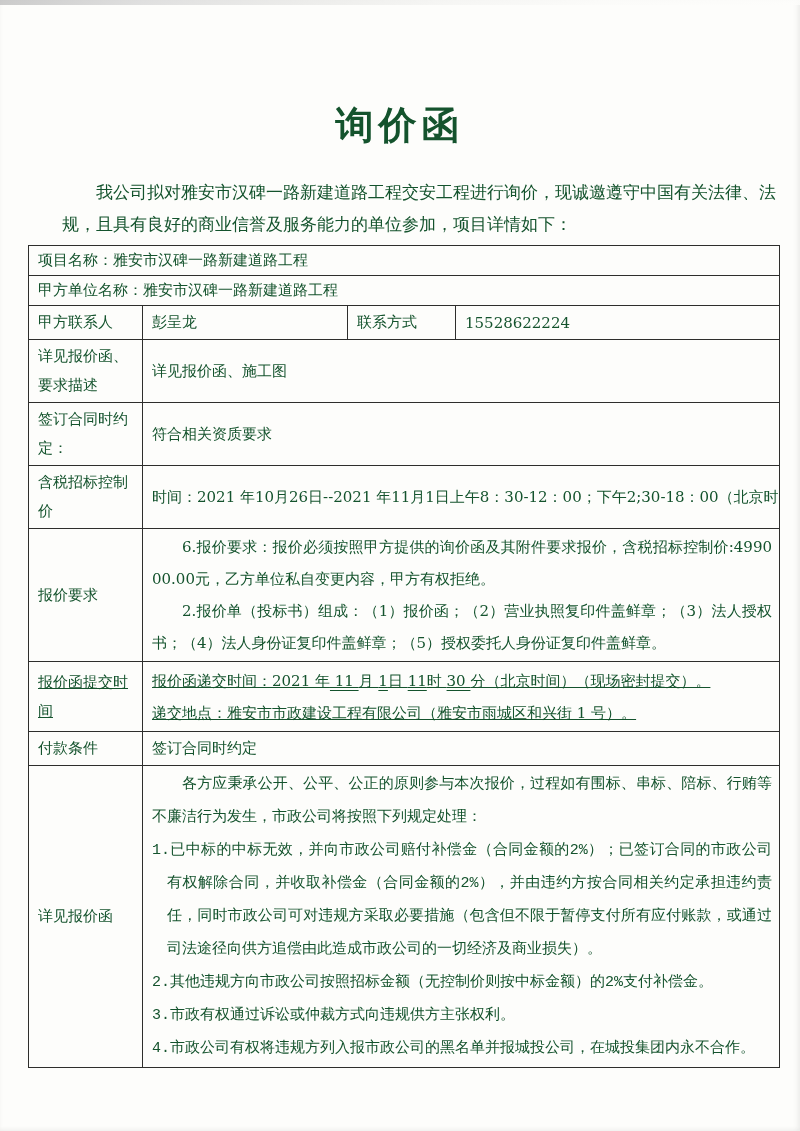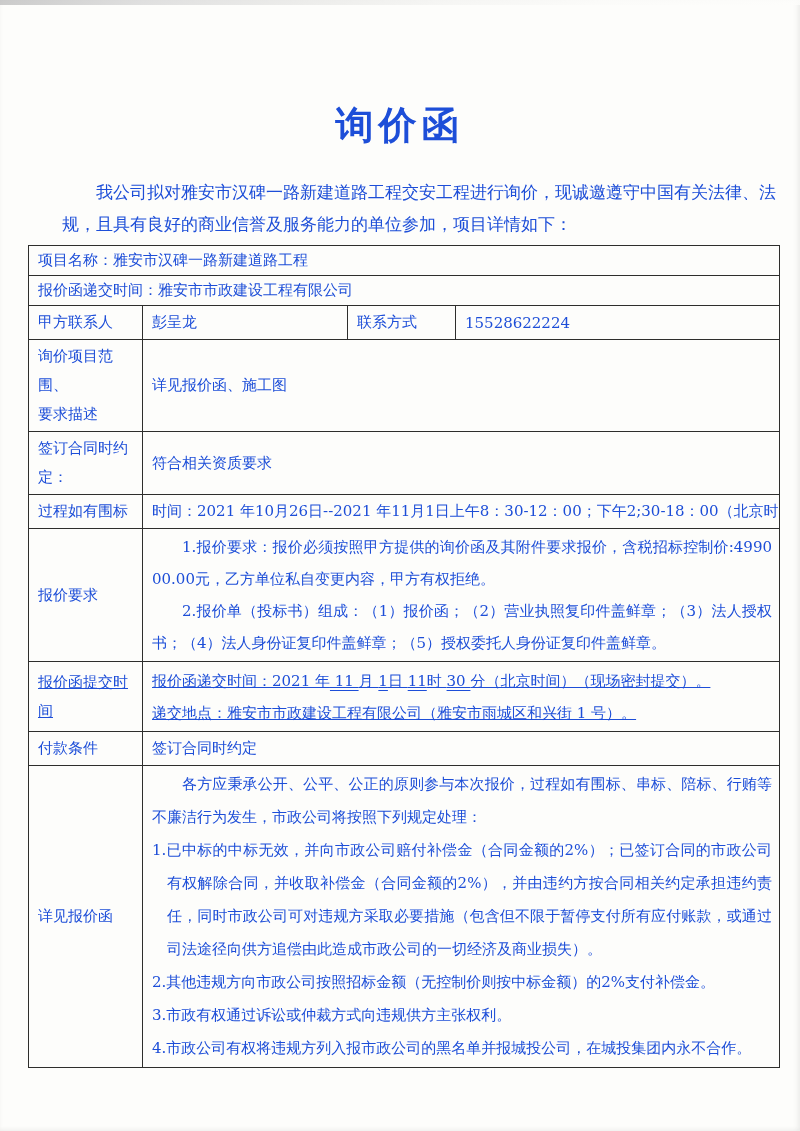--- a/index.html
+++ b/index.html
@@ -3,21 +3,21 @@
 <meta charset="utf-8">
 <style>
   * { box-sizing: border-box; }
   html, body { margin: 0; padding: 0; background: #ffffff; }
   .page {
     position: relative;
     width: 800px;
     height: 1131px;
     margin: 0 auto;
     background: #fdfdfb;
-    color: #1d4ed8;
+    color: #14532d;
     font-family: "DejaVu Serif", "Liberation Serif", serif;
     overflow: hidden;
     box-shadow: inset -3px 0 5px rgba(0,0,0,0.05), inset 0 -2px 4px rgba(0,0,0,0.03);
   }
   .scan-top {
     position: absolute; top: 0; left: 0; width: 100%; height: 5px;
     background: linear-gradient(to right, #bfbfbf 0%, #d9d9d9 18%, #e9e9e7 38%, #f4f4f2 55%, #fbfbf9 75%, #fdfdfb 100%);
     opacity: .8;
   }
   .doc-title {
@@ -50,21 +50,21 @@
     vertical-align: middle;
     word-break: break-all;
   }
   td.lbl { line-height: 29px; }
   tr.h30 td { height: 30px; }
   .tight { font-size: 14.2px; white-space: nowrap; overflow: hidden; padding-left: 7px; }
   td.multiline { vertical-align: middle; padding: 6px 9px; }
   td.multiline p { margin: 0; line-height: 32px; text-align: justify; }
   .indent2 { text-indent: 2em; }
   .hang { padding-left: 1em; text-indent: -1em; }
-  td.integrity-cell p { line-height: 33px; }
+  td.integrity-cell p { line-height: 33px; font-family: Liberation Mono, monospace; }
   .useg { text-decoration: underline; text-underline-offset: 4px; }
   .submit-line { line-height: 33px; margin: 0; }
 </style>
 </head>
 <body>
 
 <div class="page">
   <div class="scan-top"></div>
 
   <h1 class="doc-title">询价函</h1>
@@ -78,52 +78,52 @@
       <col style="width:108px">
       <col style="width:324px">
     </colgroup>
 
     <tbody>
         <tr class="h30">
       <td colspan="4">项目名称：雅安市汉碑一路新建道路工程</td>
     </tr>
 
     <tr class="h30">
-      <td colspan="4">报价函递交时间：雅安市市政建设工程有限公司</td>
+      <td colspan="4">甲方单位名称：雅安市汉碑一路新建道路工程</td>
     </tr>
 
     <tr class="h30">
       <td class="lbl">甲方联系人</td>
       <td>彭呈龙</td>
       <td class="lbl">联系方式</td>
       <td>15528622224</td>
     </tr>
 
     <tr style="height:62px;">
       <td class="lbl">
-        <span>询价项目范围、</span><br>
+        <span>详见报价函、</span><br>
         <span>要求描述</span>
       </td>
       <td colspan="3">详见报价函、施工图</td>
     </tr>
 
     <tr class="h30">
       <td class="lbl">签订合同时约定：</td>
       <td colspan="3">符合相关资质要求</td>
     </tr>
 
     <tr class="h30">
-      <td class="lbl">过程如有围标</td>
+      <td class="lbl">含税招标控制价</td>
       <td colspan="3" class="tight">时间：2021 年10月26日--2021 年11月1日上午8：30-12：00；下午2;30-18：00（北京时间）。</td>
     </tr>
 
     <tr style="height:130px;">
       <td class="lbl">报价要求</td>
       <td colspan="3" class="multiline">
-        <p class="indent2">1.报价要求：报价必须按照甲方提供的询价函及其附件要求报价，含税招标控制价:499000.00元，乙方单位私自变更内容，甲方有权拒绝。</p>
+        <p class="indent2">6.报价要求：报价必须按照甲方提供的询价函及其附件要求报价，含税招标控制价:499000.00元，乙方单位私自变更内容，甲方有权拒绝。</p>
         <p class="indent2">2.报价单（投标书）组成：（1）报价函；（2）营业执照复印件盖鲜章；（3）法人授权书；（4）法人身份证复印件盖鲜章；（5）授权委托人身份证复印件盖鲜章。</p>
       </td>
     </tr>
 
     <tr style="height:70px;text-decoration:underline;">
       <td class="lbl">报价函提交时间</td>
       <td colspan="3" class="multiline">
         <p class="submit-line"><span>报价函递交时间：2021 年</span><span class="useg"> 11 </span><span>月 </span><span class="useg">1</span><span>日 </span><span class="useg">11</span><span>时 </span><span class="useg"> 30 </span><span>分（北京时间）（现场密封提交）。</span></p>
         <p class="submit-line">递交地点：雅安市市政建设工程有限公司（雅安市雨城区和兴街 1 号）。</p>
       </td>

